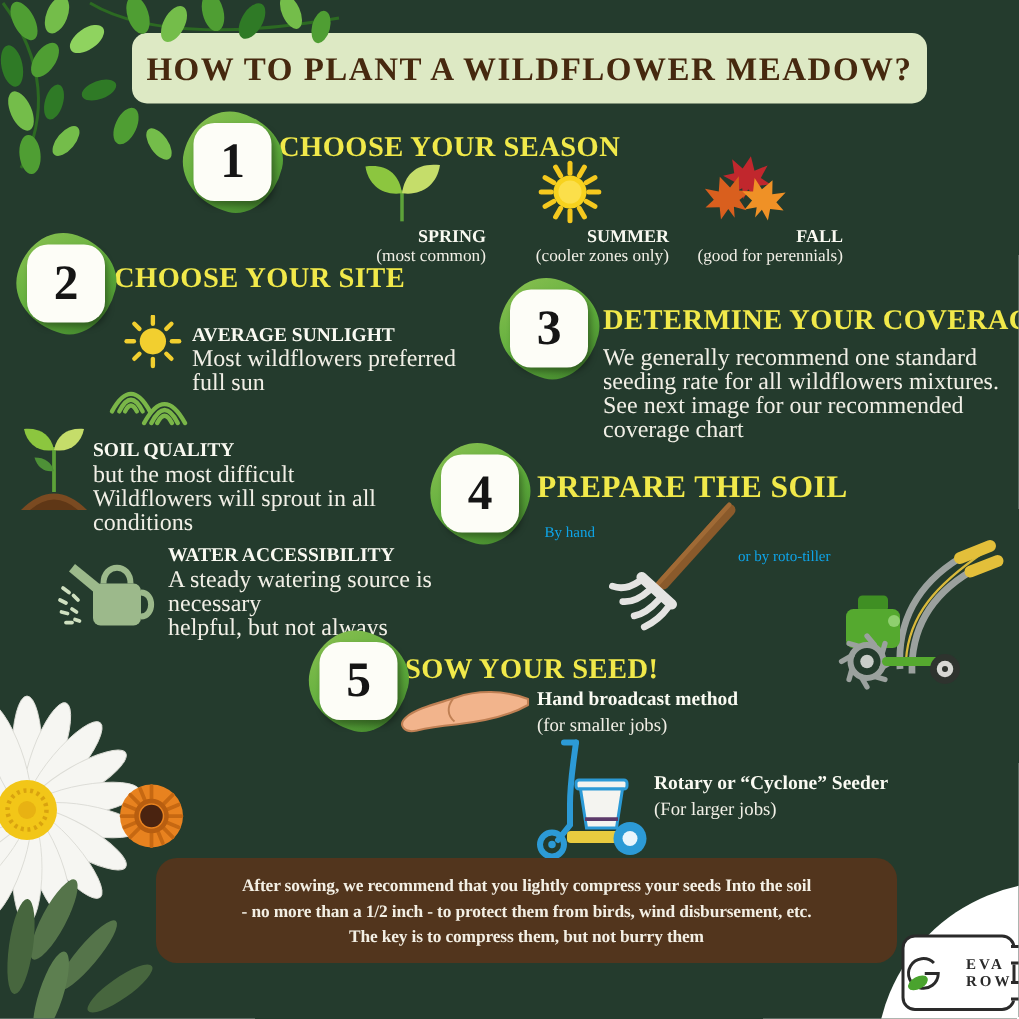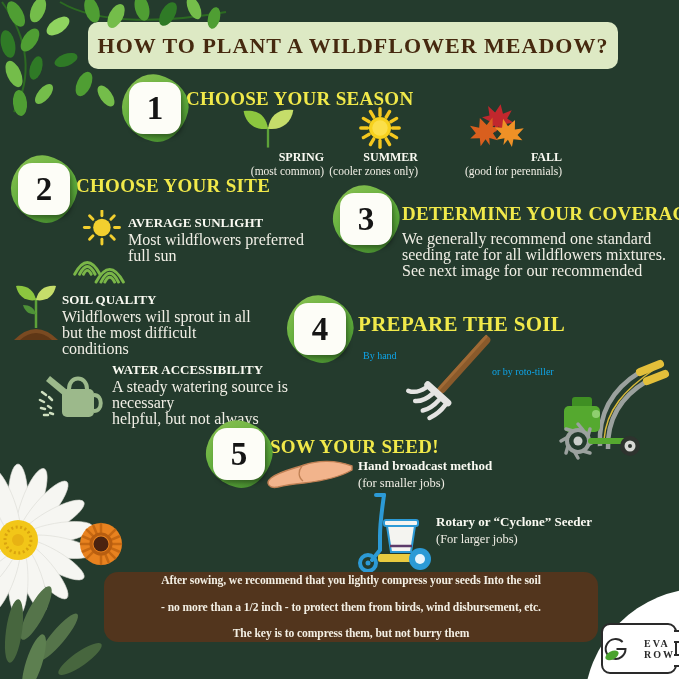--- a/index.html
+++ b/index.html
@@ -20,21 +20,21 @@
   .step-title{font-size:19px;font-weight:800;letter-spacing:.3px;color:#f1e94a;white-space:nowrap;z-index:3}
   .step-title.big{font-size:21px}
   .body-line{font-size:16px;line-height:16px;color:#f1efe6;white-space:nowrap}
   .item-title{font-size:13px;font-weight:800;color:#fafaf2;white-space:nowrap;margin-bottom:1px}
   .season{display:flex;flex-direction:column;align-items:flex-end;text-align:center}
   .season-name{font-size:12px;font-weight:800;color:#fafaf2;white-space:nowrap;line-height:14px}
   .season-note{font-size:11.5px;color:#f1efe6;white-space:nowrap;line-height:14px}
   .method-label{font-size:10px;color:#0ea5e9;white-space:nowrap}
   
   .note-box{left:104px;top:572px;width:494px;height:70px;background:#52351d;border-radius:14px;
-            display:flex;flex-direction:column;justify-content:space-between;align-items:center;z-index:4}
+            display:flex;flex-direction:column;justify-content:center;align-items:center;z-index:4}
   .note-line{font-size:11.6px;font-weight:700;letter-spacing:-.1px;line-height:17px;color:#f3efe4;white-space:nowrap}
   
   .corner-circle{left:584px;top:588px;width:240px;height:240px;border-radius:50%;background:#ffffff;z-index:5}
   .logo-box{left:601px;top:623px;width:72px;height:47px;background:#fff;border:2px solid #2a2a2a;border-radius:9px;
             z-index:6;display:flex;align-items:center;justify-content:center;gap:14px}
   .logo-tab{position:absolute;right:-6px;width:5px;height:9px;border:2px solid #2a2a2a;border-left:none;background:#fff}
   .logo-text{display:flex;flex-direction:column;line-height:11px}
   .logo-text span{font-size:10px;font-weight:700;letter-spacing:2px;color:#2a2a2a}
 </style>
 </head>
@@ -96,21 +96,21 @@
       <line x1="12" y1="25" x2="5" y2="25"></line>
         <line x1="13.7" y1="18.5" x2="7.7" y2="15"></line>
       <line x1="18.5" y1="13.7" x2="15" y2="7.7"></line>
         <line x1="25" y1="12" x2="25" y2="5"></line>
       <line x1="31.5" y1="13.7" x2="35" y2="7.7"></line>
         <line x1="36.3" y1="18.5" x2="42.3" y2="15"></line>
     </g>
     <circle cx="25" cy="25" r="11.5" fill="#f7d21e"></circle>
     <circle cx="25" cy="25" r="8" fill="#fbdf4a"></circle>
   </svg>
-  <div class="abs season" style="left:308px;top:150px;width:110px">
+  <div class="abs season" style="left:336px;top:150px;width:110px">
     <span class="season-name">SUMMER</span>
     <span class="season-note">(cooler zones only)</span>
   </div>
 
   <svg class="abs" style="left:468px;top:104px" width="60" height="46" viewBox="0 0 60 46">
     <path d="M0,-15 L4,-6 L12,-11 L9,-2 L16,1 L7,4 L9,12 L2,7 L0,14 L-2,7 L-9,12 L-7,4 L-16,1 L-9,-2 L-12,-11 L-4,-6 Z" transform="translate(30,15) rotate(10) scale(1.0)" fill="#c1272d"></path>
     <path d="M0,-15 L4,-6 L12,-11 L9,-2 L16,1 L7,4 L9,12 L2,7 L0,14 L-2,7 L-9,12 L-7,4 L-16,1 L-9,-2 L-12,-11 L-4,-6 Z" transform="translate(17,28) rotate(-20)" fill="#d95f1e"></path>
     <path d="M0,-15 L4,-6 L12,-11 L9,-2 L16,1 L7,4 L9,12 L2,7 L0,14 L-2,7 L-9,12 L-7,4 L-16,1 L-9,-2 L-12,-11 L-4,-6 Z" transform="translate(41,29) rotate(25) scale(0.95)" fill="#ef9126"></path>
   </svg>
   <div class="abs season" style="left:440px;top:150px;width:122px">
@@ -154,22 +154,22 @@
   <svg class="abs" style="left:10px;top:280px" width="52" height="64" viewBox="0 0 52 64">
     <path d="M4,60 Q26,38 48,60 Z" fill="#7a4a21"></path>
     <path d="M10,60 Q26,46 42,60 Z" fill="#5f3716"></path>
     <path d="M26,48 C26,38 26,28 26,18" stroke="#5da239" stroke-width="2.5" fill="none"></path>
     <path d="M26,20 C16,22 8,16 6,6 C17,5 24,10 26,20 Z" fill="#8cc63f"></path>
     <path d="M26,20 C36,22 44,16 46,6 C35,5 28,10 26,20 Z" fill="#c5dd6a"></path>
     <path d="M26,34 C20,35 15,32 13,25 C20,25 24,28 26,34 Z" fill="#4e9137"></path>
   </svg>
   <div class="abs" style="left:62px;top:292px">
     <div class="item-title">SOIL QUALITY</div>
+    <div class="body-line">but the most difficult</div>
     <div class="body-line">Wildflowers will sprout in all</div>
-    <div class="body-line">but the most difficult</div>
     <div class="body-line">conditions</div>
   </div>
 
   <svg class="abs" style="left:38px;top:364px" width="66" height="58" viewBox="0 0 66 58">
     <g stroke="#cfe0c0" stroke-width="2.5" stroke-linecap="round">
       <line x1="4" y1="28" x2="8" y2="31"></line>
         <line x1="2" y1="36" x2="6" y2="38"></line>
       <line x1="3" y1="44" x2="7" y2="45"></line>
         <line x1="6" y1="51" x2="10" y2="51"></line>
       <line x1="11" y1="33" x2="14" y2="36"></line>
@@ -190,20 +190,21 @@
 
   <div class="abs badge" style="left:338px;top:191px">
     <span class="blob"></span>
     <span class="card">3</span>
   </div>
   <div class="abs step-title" style="left:402px;top:203px">DETERMINE YOUR COVERAGE</div>
   <div class="abs" style="left:402px;top:231px">
     <div class="body-line">We generally recommend one standard</div>
     <div class="body-line">seeding rate for all  wildflowers mixtures.</div>
     <div class="body-line">See next image for our recommended</div>
+    <div class="body-line">coverage chart</div>
   </div>
 
   <div class="abs badge" style="left:292px;top:301px">
     <span class="blob"></span>
     <span class="card">4</span>
   </div>
   <div class="abs step-title big" style="left:358px;top:312px">PREPARE THE SOIL</div>
   <div class="abs method-label" style="left:363px;top:350px">By hand</div>
 
   <svg class="abs" style="left:405px;top:333px" width="90" height="95" viewBox="0 0 90 95">

